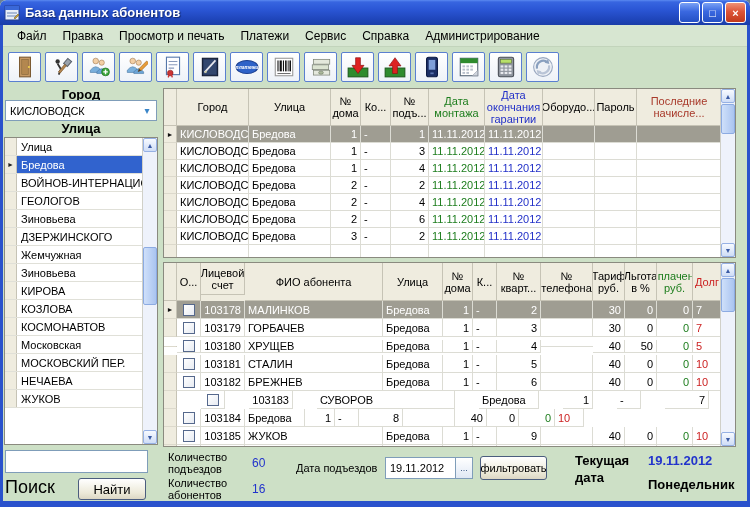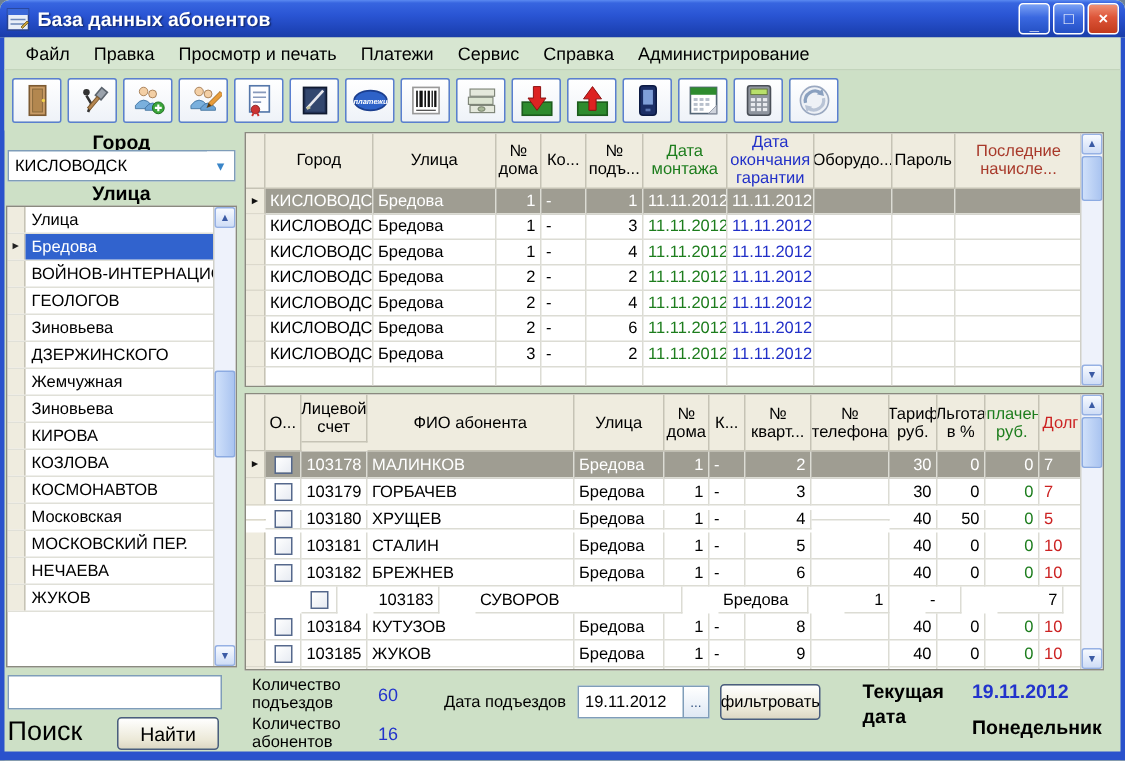--- a/index.html
+++ b/index.html
@@ -606,21 +606,20 @@
           <div class="g-cell ar" style="width: 32px; flex: 0 0 auto;">0</div>
           <div class="g-cell ar" style="width: 36px; flex: 0 0 auto; color: rgb(29, 125, 29);">0</div>
           <div class="g-cell" style="width: 29px; flex: 0 0 auto; color: rgb(204, 34, 34);">0</div>
         </div>
         <div class="g-row" style="height: 18px;">
           <div class="g-ind"></div>
           <div class="g-cell" style="width: 24px; flex: 0 0 auto;">
             <div class="checkbox"></div>
           </div>
           <div class="g-cell ar" style="width: 44px; flex: 0 0 auto;">103184</div>
-          <div class="g-cell" style="width: 138px; flex: 0 0 auto;">КУТУЗОВ</div>
           <div class="g-cell" style="width: 60px; flex: 0 0 auto;">Бредова</div>
           <div class="g-cell ar" style="width: 30px; flex: 0 0 auto;">1</div>
           <div class="g-cell" style="width: 24px; flex: 0 0 auto;">-</div>
           <div class="g-cell ar" style="width: 44px; flex: 0 0 auto;">8</div>
           <div class="g-cell ar" style="width: 52px; flex: 0 0 auto;"></div>
           <div class="g-cell ar" style="width: 32px; flex: 0 0 auto;">40</div>
           <div class="g-cell ar" style="width: 32px; flex: 0 0 auto;">0</div>
           <div class="g-cell ar" style="width: 36px; flex: 0 0 auto; color: rgb(29, 125, 29);">0</div>
           <div class="g-cell" style="width: 29px; flex: 0 0 auto; color: rgb(204, 34, 34);">10</div>
         </div>

